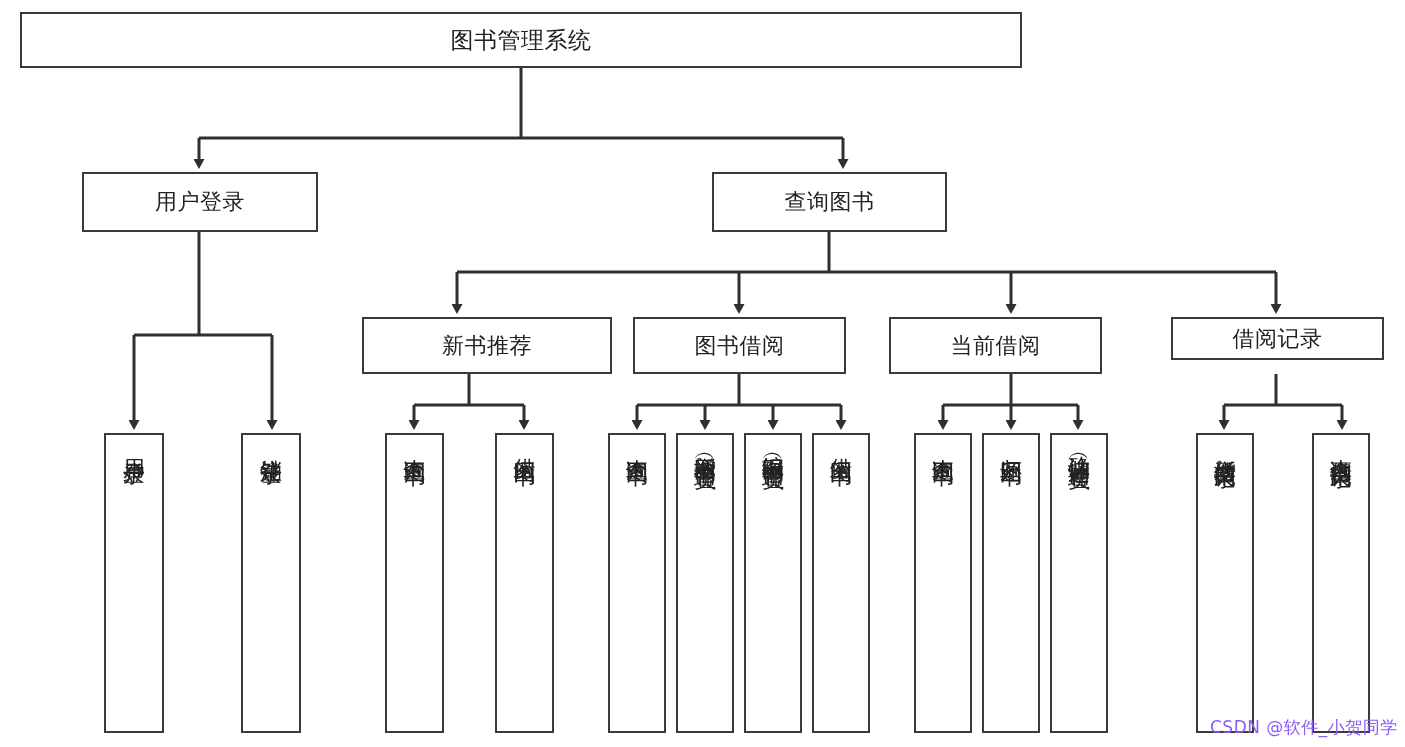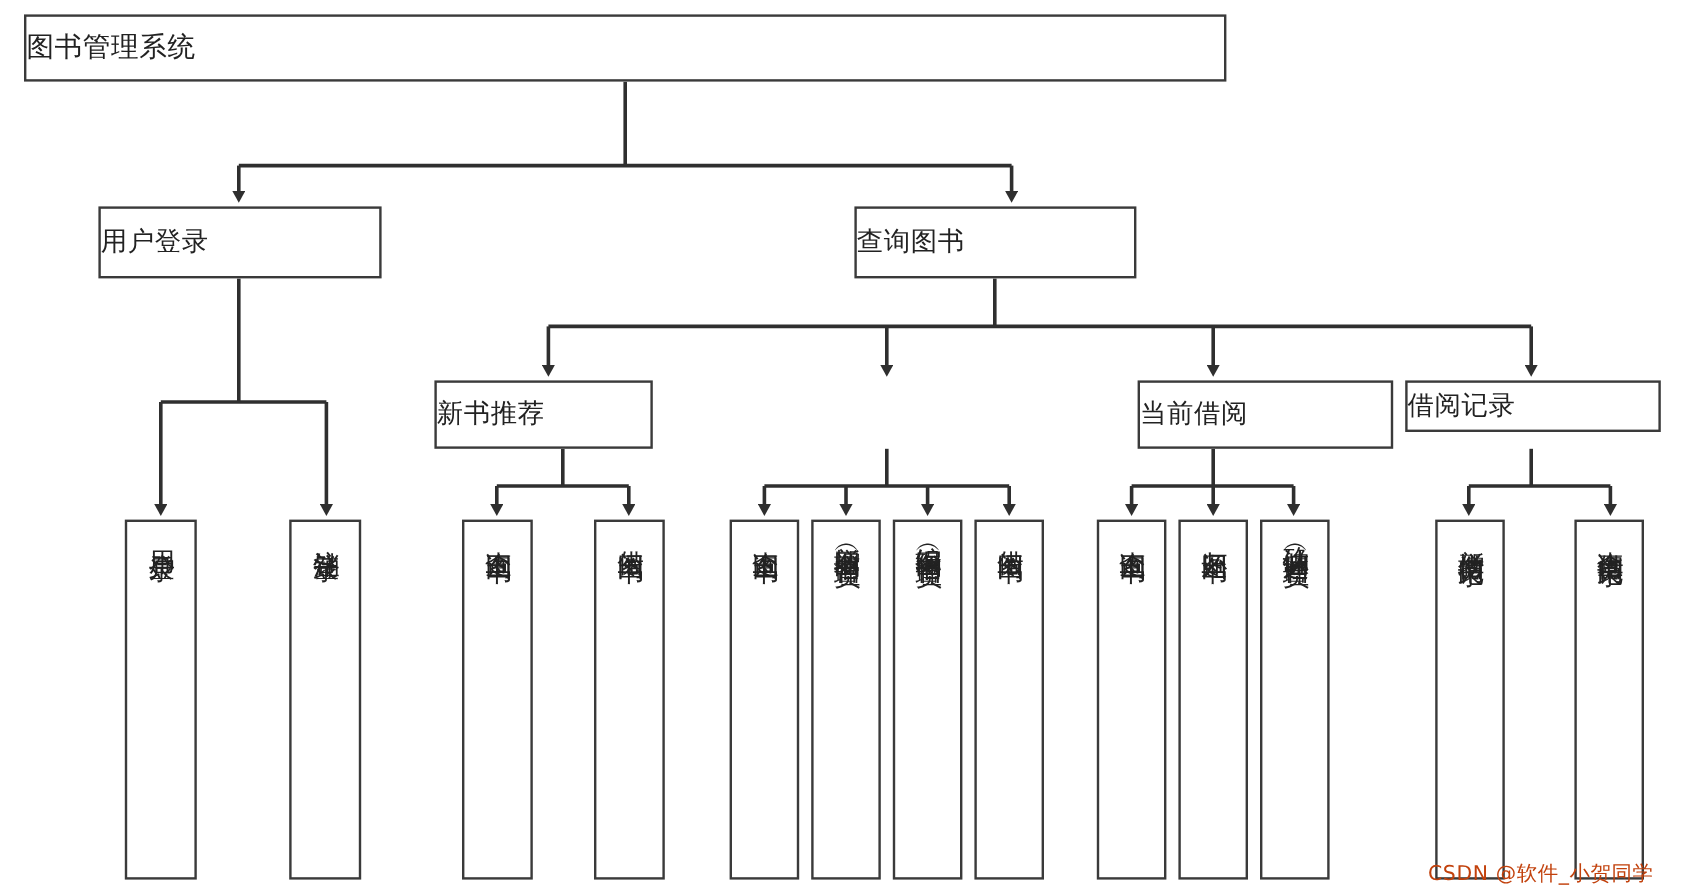--- a/index.html
+++ b/index.html
@@ -20,20 +20,21 @@
     width:1405px; height:747px;
     pointer-events:none;
   }
   .node{
     position:absolute;
     box-sizing:border-box;
     border:2px solid #3a3a3a;
     background:#ffffff;
     display:flex;
     align-items:center;
+    justify-content:center;
     color:#222222;
   }
   .node .label{
     display:block;
     line-height:1.06;
     letter-spacing:0.5px;
     white-space:nowrap;
   }
   
   .node.horiz .label{
@@ -50,25 +51,26 @@
   .node.vert .label{
     writing-mode:vertical-rl;
     text-orientation:upright;
     font-size:22px;
     line-height:1.0;
     letter-spacing:2px;
   }
   .node.vert.tall-text{padding-top:3px;}
   .watermark{
     position:absolute;
-    color:#c2410c;
+    color:#8b5cf6;
     font-size:17px;
     letter-spacing:0.5px;
     white-space:nowrap;
     font-family:"DejaVu Sans","Liberation Sans",sans-serif;
+    margin-left:20px;
   }
 </style>
 </head>
 <body>
 
 <div id="canvas">
 
   <svg id="wires" viewBox="0 0 1405 747">
     <defs>
       <marker id="arrow" markerWidth="10" markerHeight="11" refX="1" refY="5.5" orient="auto" markerUnits="userSpaceOnUse">
@@ -124,26 +126,29 @@
   </div>
 
   <div class="node horiz" style="left:82px; top:172px; width:236px; height:60px;">
     <span class="label">用户登录</span>
   </div>
 
   <div class="node horiz" style="left:712px; top:172px; width:235px; height:60px;">
     <span class="label">查询图书</span>
   </div>
 
-  <div class="node horiz" style="left:362px; top:317px; width:182px; height:57px;">
+  <div class="node horiz" style="left:362px; top:317px; width:250px; height:57px;">
     <span class="label">新书推荐</span>
   </div>
 
-
-  <div class="node horiz" style="left:948px; top:317px; width:213px; height:57px;">
+  <div class="node horiz" style="left:633px; top:317px; width:213px; height:57px;">
+    <span class="label">图书借阅</span>
+  </div>
+
+  <div class="node horiz" style="left:889px; top:317px; width:213px; height:57px;">
     <span class="label">当前借阅</span>
   </div>
 
   <div class="node horiz" style="left:1171px; top:317px; width:213px; height:43px;">
     <span class="label">借阅记录</span>
   </div>
 
   <div class="node vert" style="left:104px; top:433px; width:60px; height:300px;">
     <span class="label">用户登录</span>
   </div>

